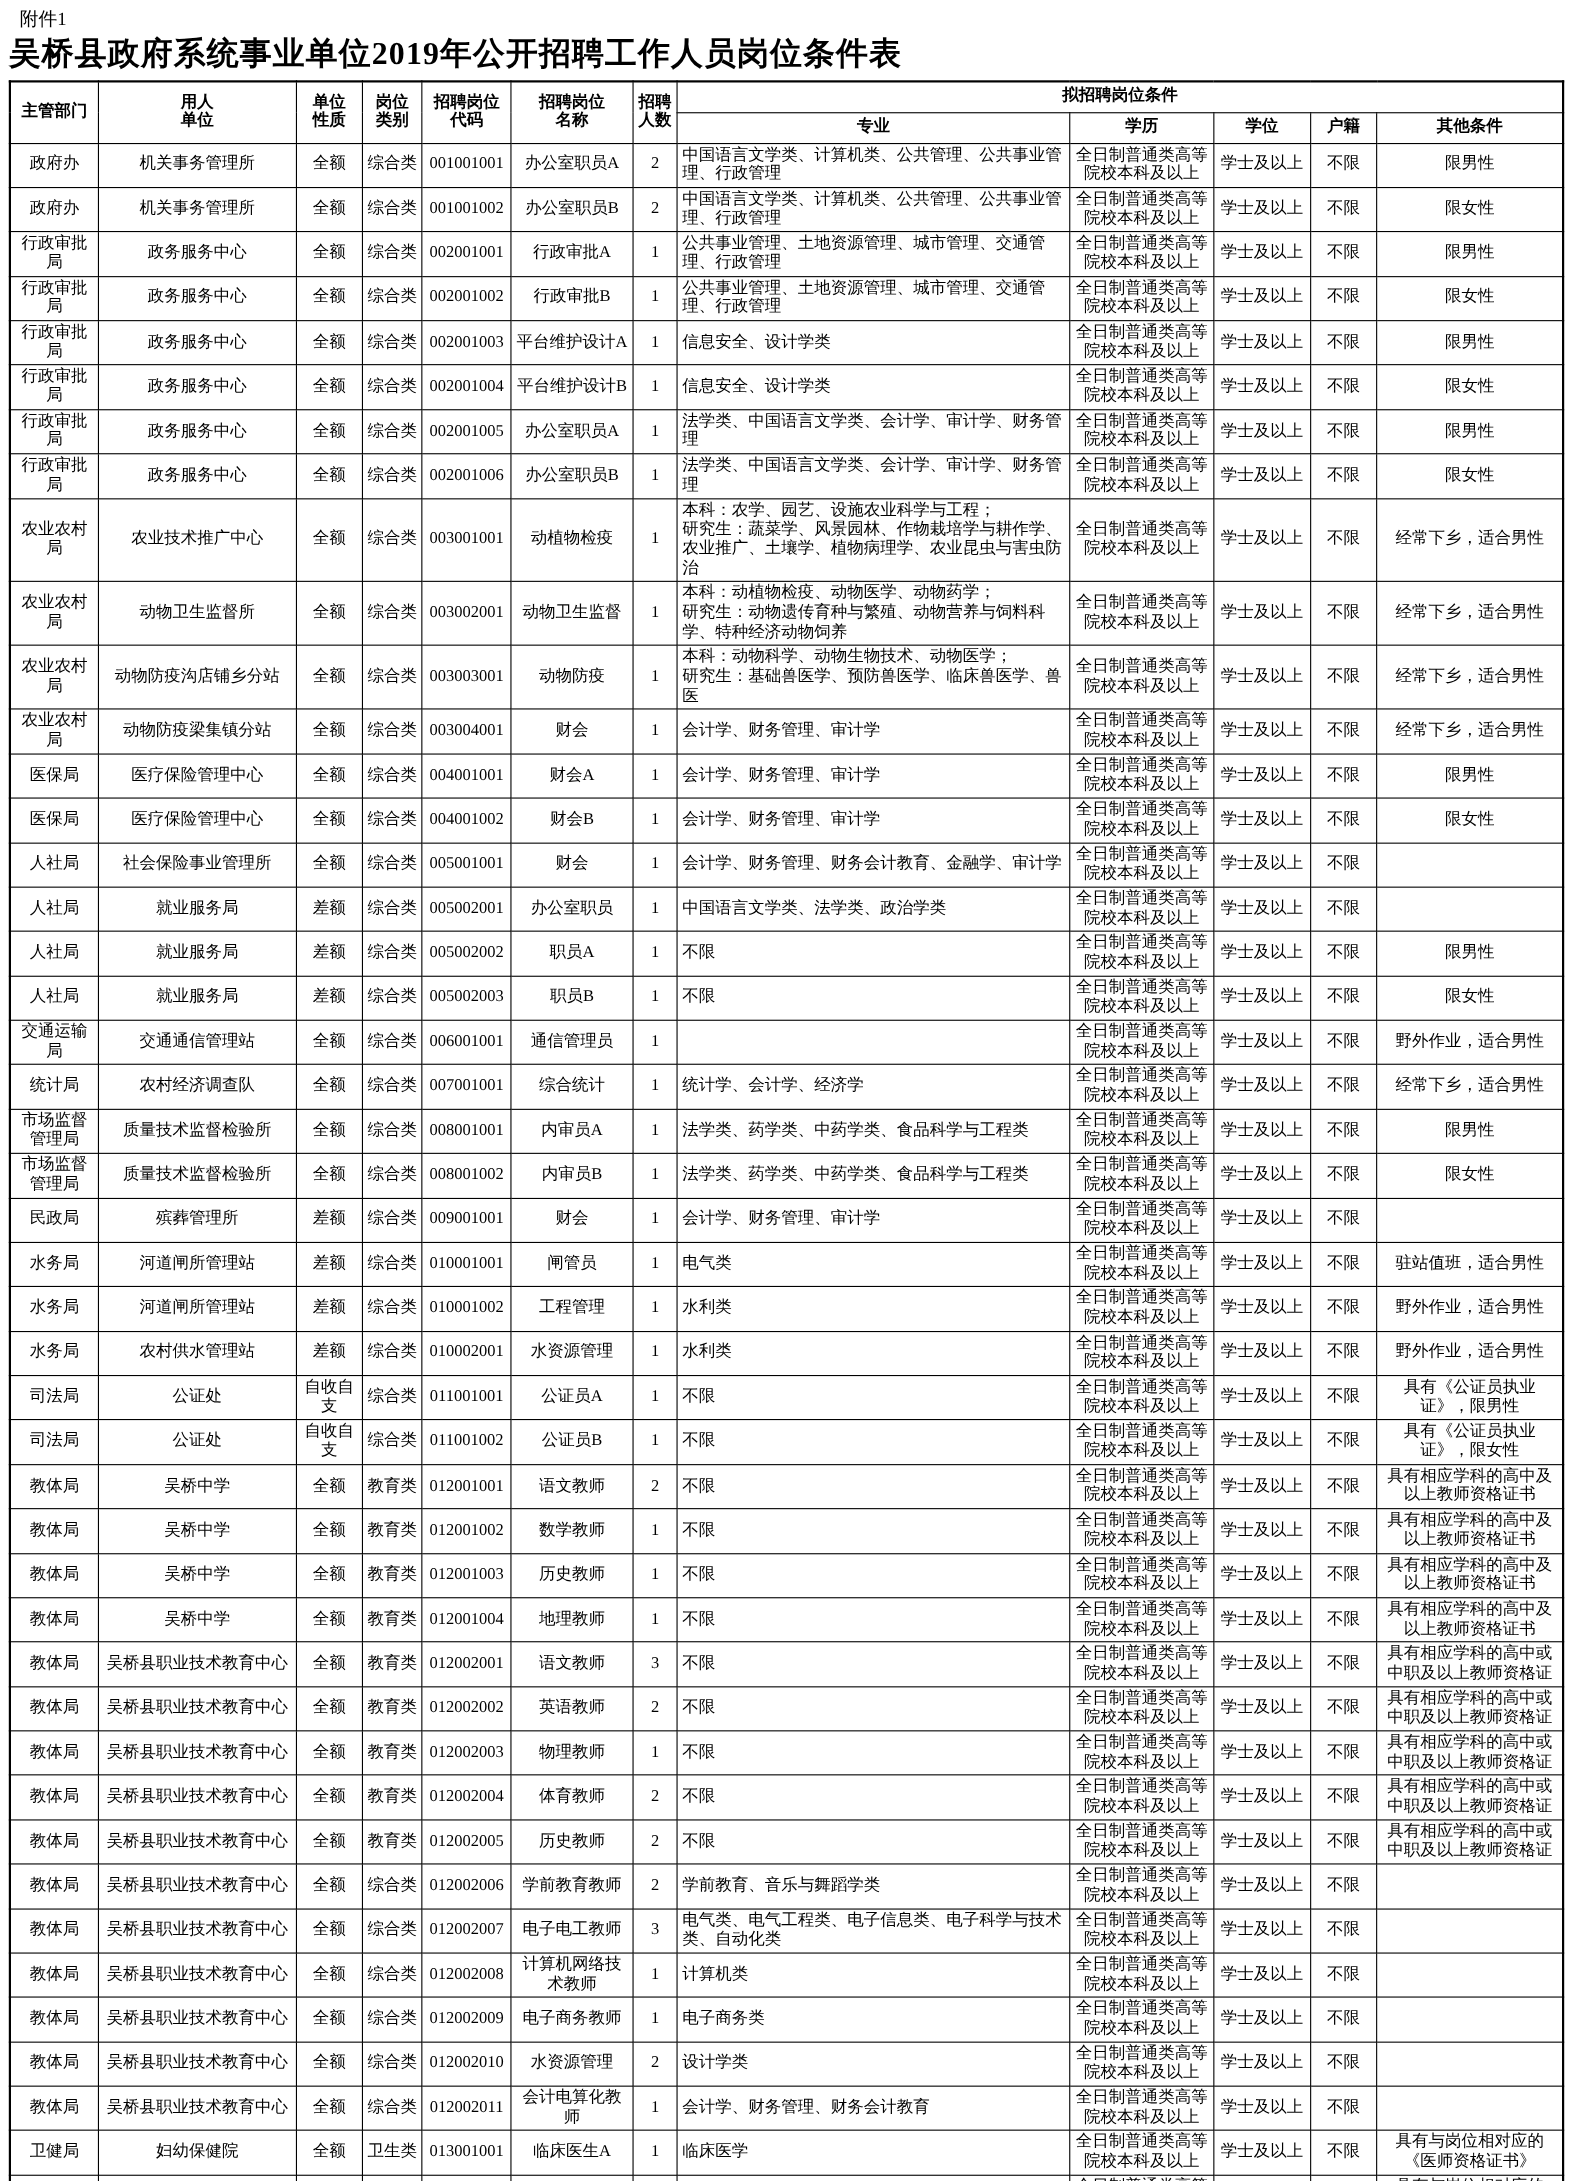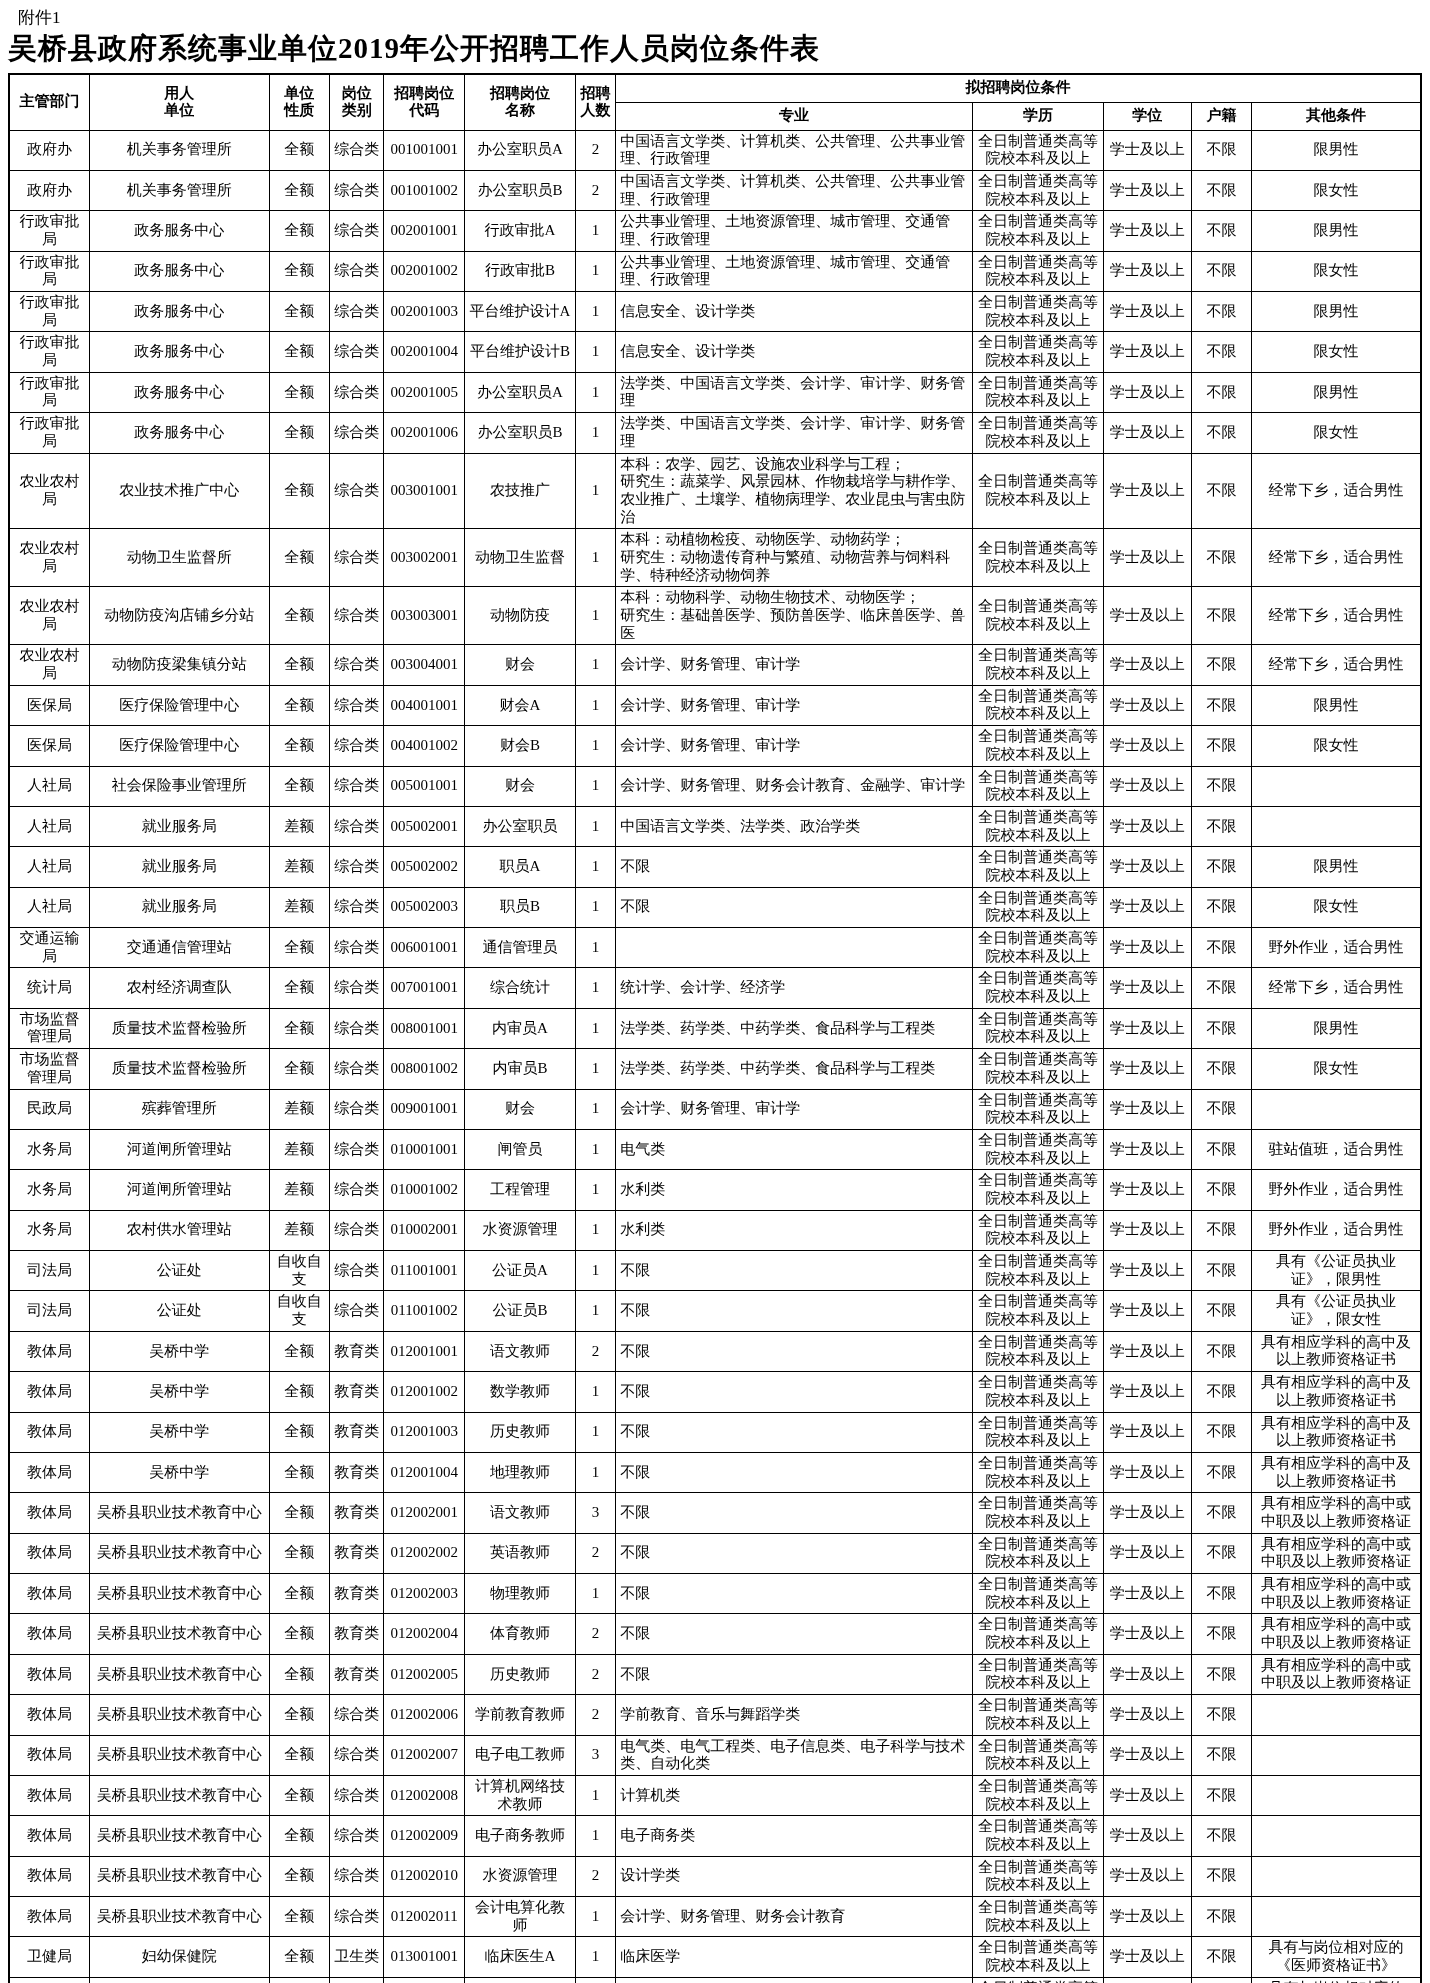--- a/index.html
+++ b/index.html
@@ -175,21 +175,21 @@
           <td class="col-degree">学士及以上</td>
           <td class="col-household">不限</td>
           <td class="col-other">限女性</td>
         </tr>
         <tr>
           <td class="col-dept">农业农村局</td>
           <td class="col-employer">农业技术推广中心</td>
           <td class="col-nature">全额</td>
           <td class="col-category">综合类</td>
           <td class="col-code">003001001</td>
-          <td class="col-name">农技推广</td>
+          <td class="col-name">动植物检疫</td>
           <td class="col-count">1</td>
           <td class="col-major">本科：农学、园艺、设施农业科学与工程；
 研究生：蔬菜学、风景园林、作物栽培学与耕作学、农业推广、土壤学、植物病理学、农业昆虫与害虫防治</td>
           <td class="col-education">全日制普通类高等院校本科及以上</td>
           <td class="col-degree">学士及以上</td>
           <td class="col-household">不限</td>
           <td class="col-other">经常下乡，适合男性</td>
         </tr>
         <tr>
           <td class="col-dept">农业农村局</td>

